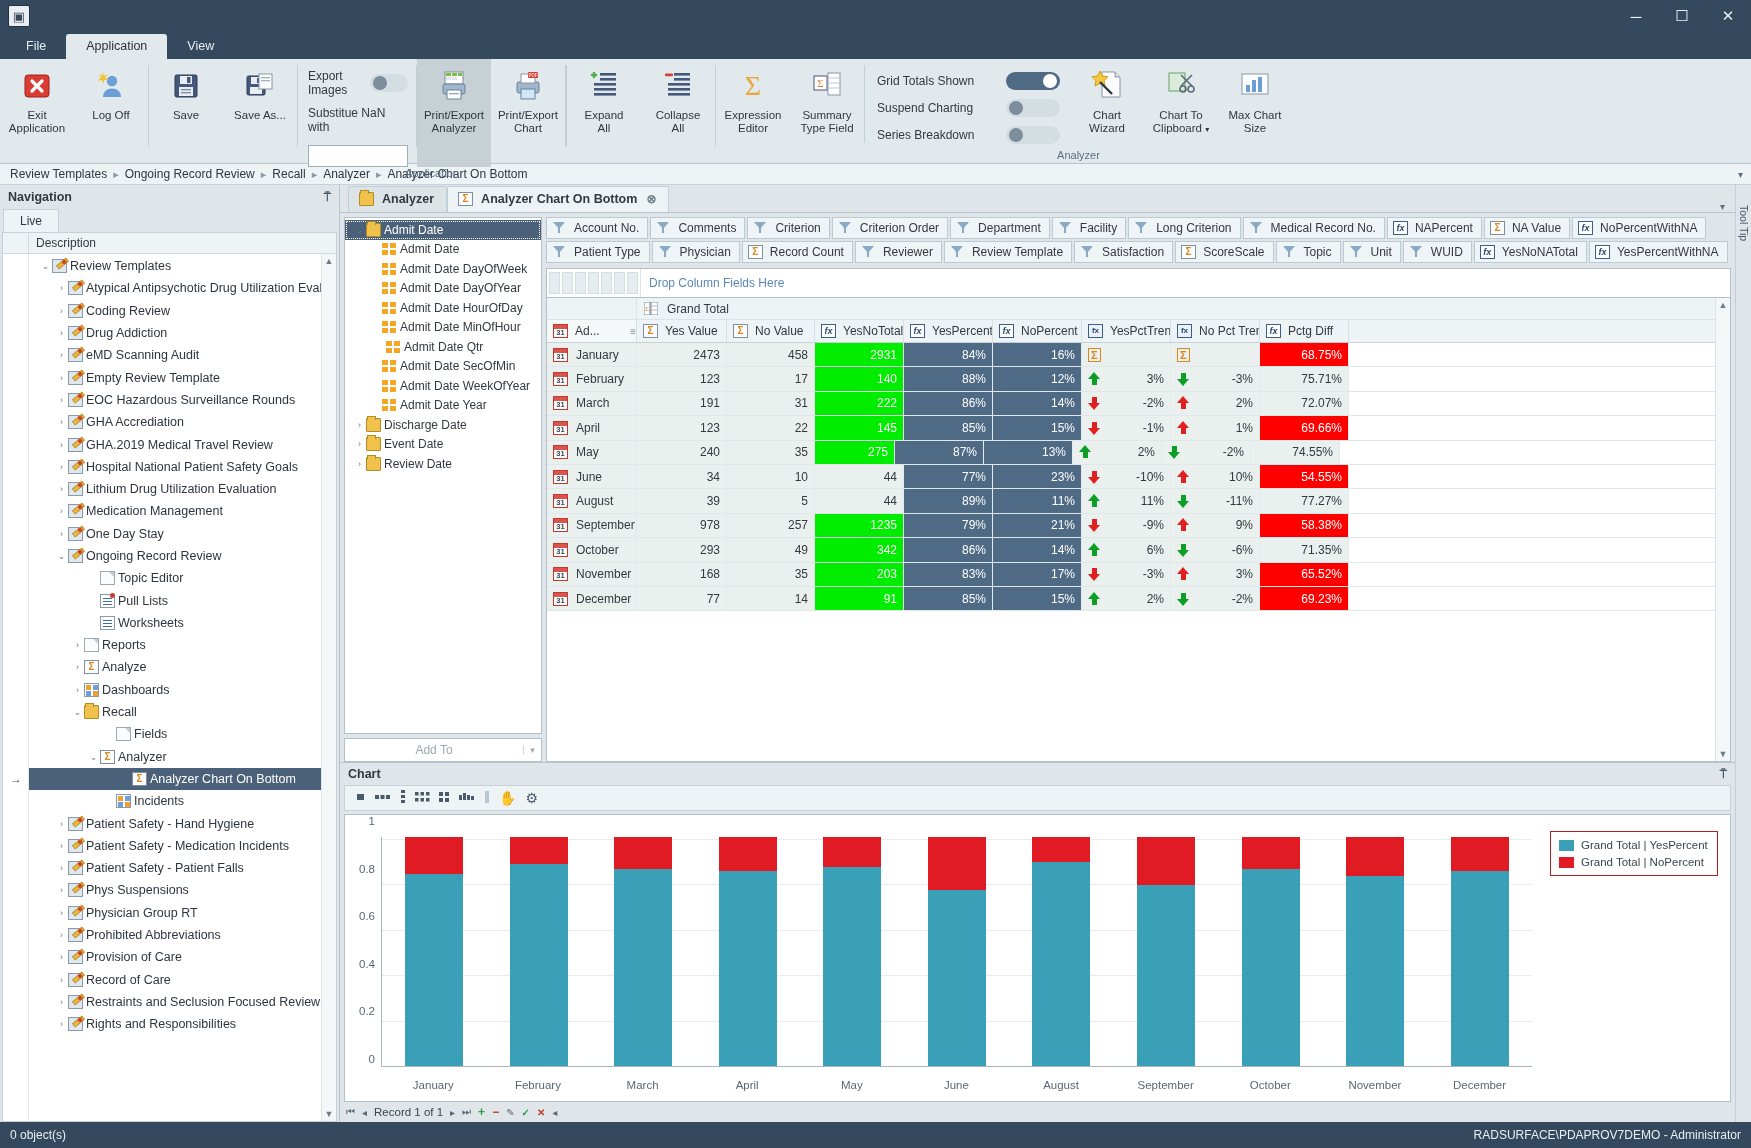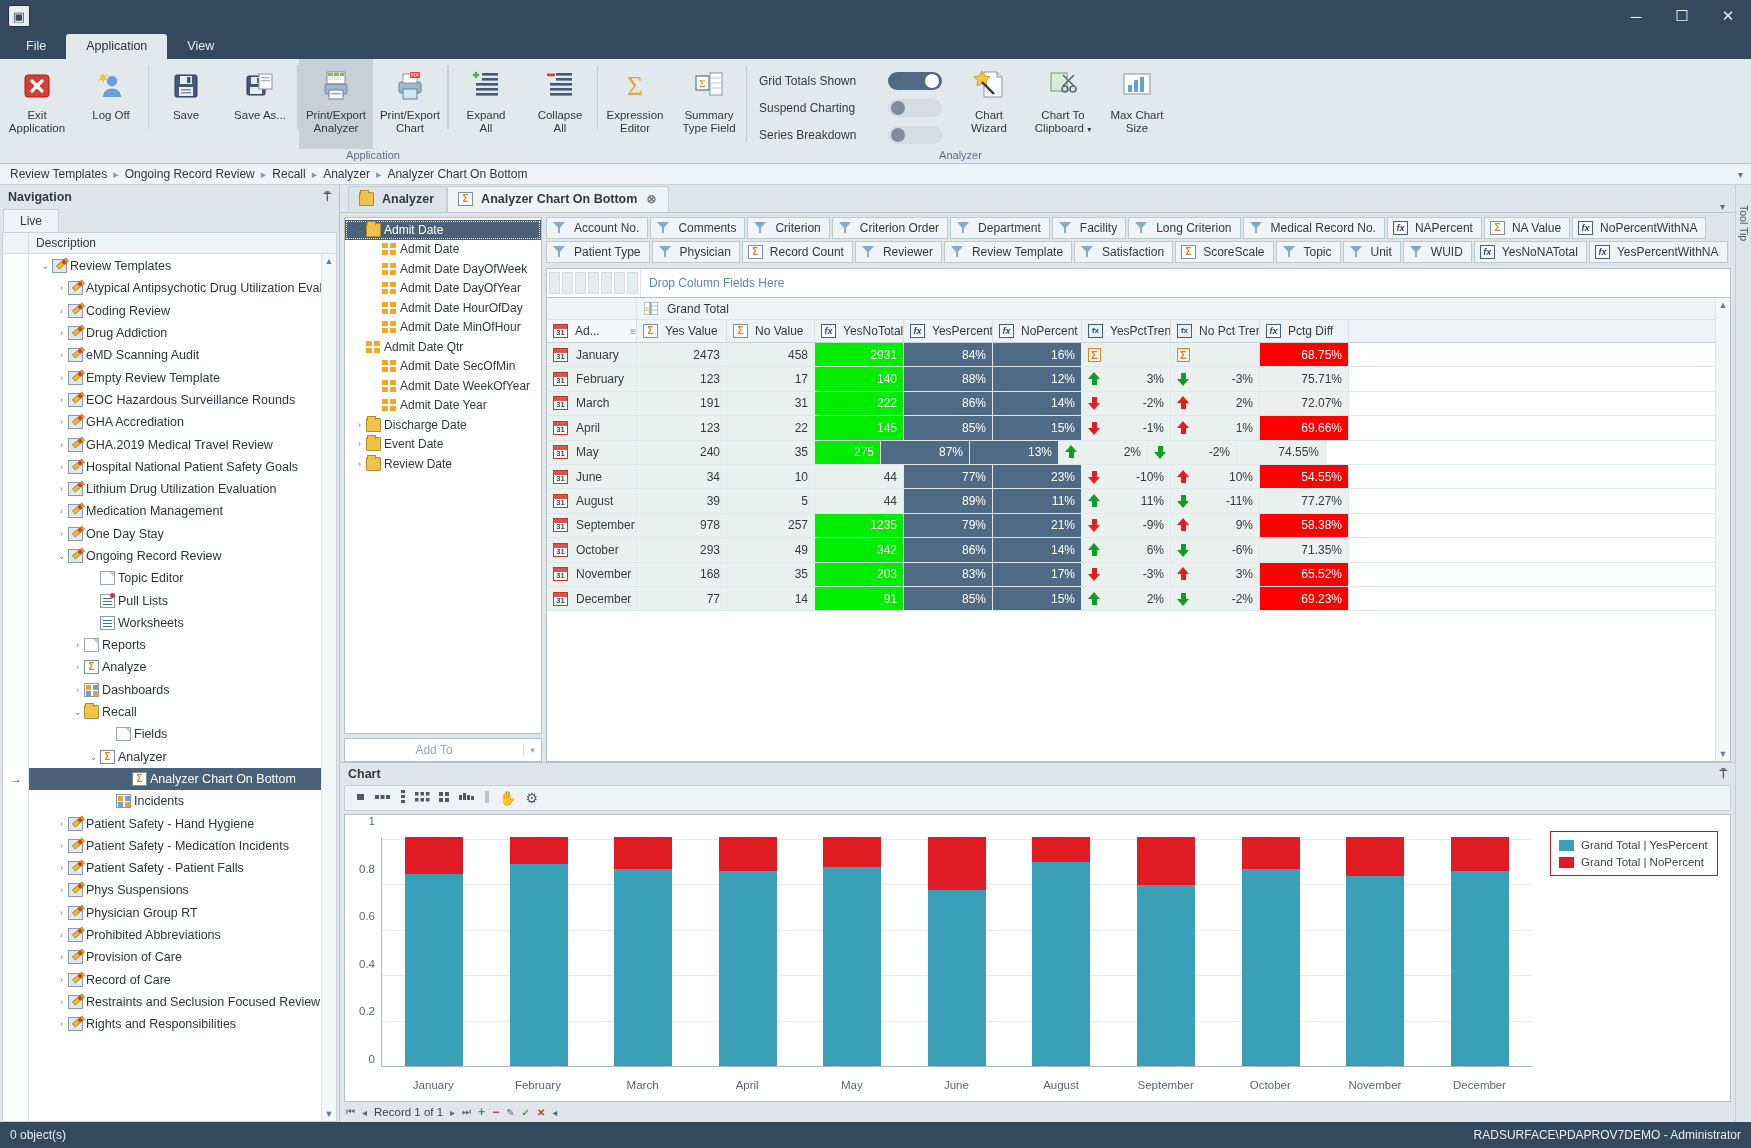--- a/index.html
+++ b/index.html
@@ -436,20 +436,30 @@
             <rect x="15" y="10" width="3" height="5" fill="#44597a"></rect>
             <rect x="8" y="19" width="12" height="7" fill="#e9eef4"></rect>
             <rect x="17" y="6" width="13" height="15" fill="#fbfcfd" stroke="#8795a6"></rect>
             <rect x="19" y="9" width="9" height="1.3" fill="#9fb0c0"></rect>
             <rect x="19" y="12" width="9" height="1.3" fill="#9fb0c0"></rect>
           </svg>
         </div>
         <div class="lbl">Save As...</div>
       </div>
       <div class="sep"></div>
+      <div class="export-box">
+        <div class="row1">
+          <span class="txt">Export Images</span>
+          <span class="switch">
+              <span class="knob"></span>
+            </span>
+        </div>
+        <div class="txt" style="margin-top:9px;">Substitue NaN with</div>
+        <input class="nan-input" value="" style="">
+      </div>
       <div class="sep"></div>
       <div class="rbtn sel">
         <div class="ic">
           <svg width="36" height="36" viewBox="0 0 36 36">
             <rect x="9" y="4" width="18" height="12" fill="#fff" stroke="#7e8c9a"></rect>
             <rect x="10" y="5" width="5" height="3" fill="#7bc043"></rect>
             <rect x="16" y="5" width="5" height="3" fill="#7bc043"></rect>
             <rect x="22" y="5" width="4" height="3" fill="#7bc043"></rect>
             <rect x="10" y="9" width="5" height="3" fill="#dfe8ef"></rect>
             <rect x="16" y="9" width="5" height="3" fill="#dfe8ef"></rect>
@@ -844,21 +854,21 @@
             <div class="fnode" style="padding-left: 24px;">
               <span class="tw"></span>
               <span class="ico ico-orange"></span>
               <span>Admit Date HourOfDay</span>
             </div>
             <div class="fnode" style="padding-left: 24px;">
               <span class="tw"></span>
               <span class="ico ico-orange"></span>
               <span>Admit Date MinOfHour</span>
             </div>
-            <div class="fnode" style="padding-left: 8px;">
+            <div class="fnode" style="padding-left: 28px;">
               <span class="tw"></span>
               <span class="ico ico-orange"></span>
               <span>Admit Date Qtr</span>
             </div>
             <div class="fnode" style="padding-left: 24px;">
               <span class="tw"></span>
               <span class="ico ico-orange"></span>
               <span>Admit Date SecOfMin</span>
             </div>
             <div class="fnode" style="padding-left: 24px;">
@@ -1136,21 +1146,21 @@
                   </div>
                   <div class="gc red" style="width:89px">69.66%</div>
                 </div>
                 <div class="grow">
                   <div class="gc month" style="width:90px">
                     <span class="ico ico-cal">31</span>
                     <span>May</span>
                   </div>
                   <div class="gc num" style="width:90px">240</div>
                   <div class="gc num" style="width:88px">35</div>
-                  <div class="gc green" style="width:66px">275</div>
+                  <div class="gc green" style="width:80px">275</div>
                   <div class="gc blue" style="width:89px">87%</div>
                   <div class="gc blue" style="width:89px">13%</div>
                   <div class="gc trend" style="width:89px">
                     <span class="arrow g up"></span>
                     <span>2%</span>
                   </div>
                   <div class="gc trend" style="width:89px">
                     <span class="arrow g down"></span>
                     <span>-2%</span>
                   </div>

